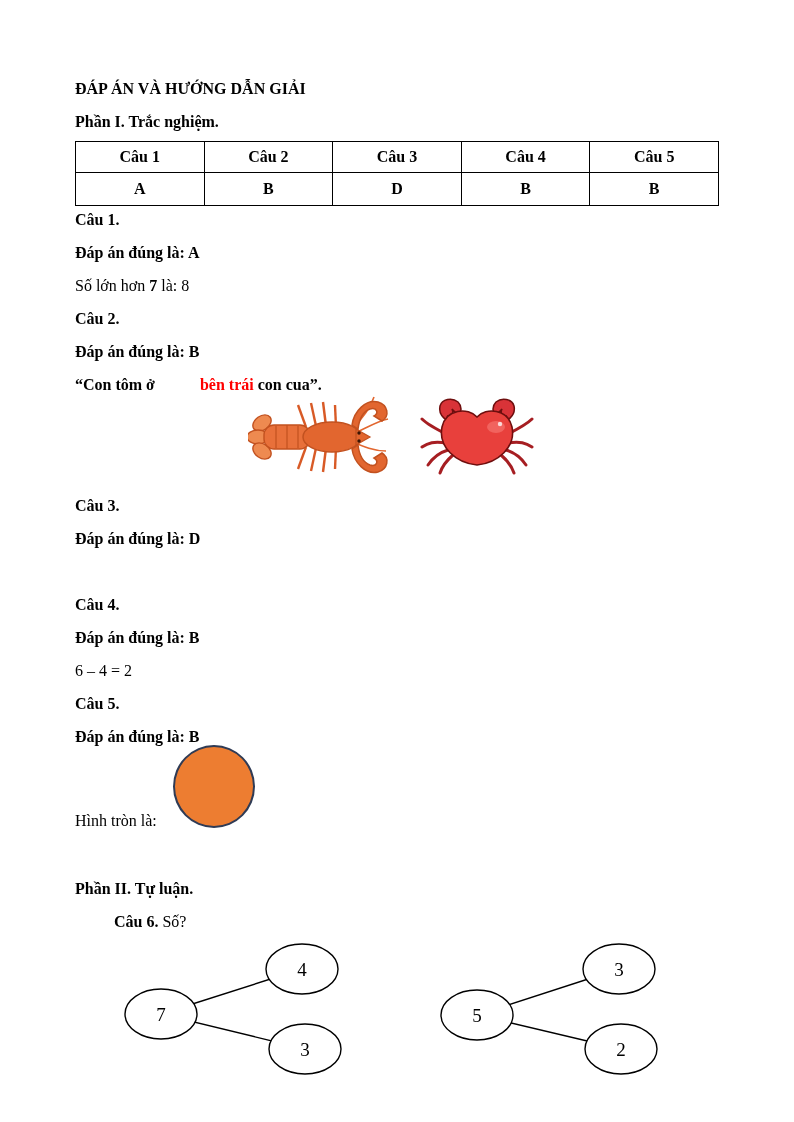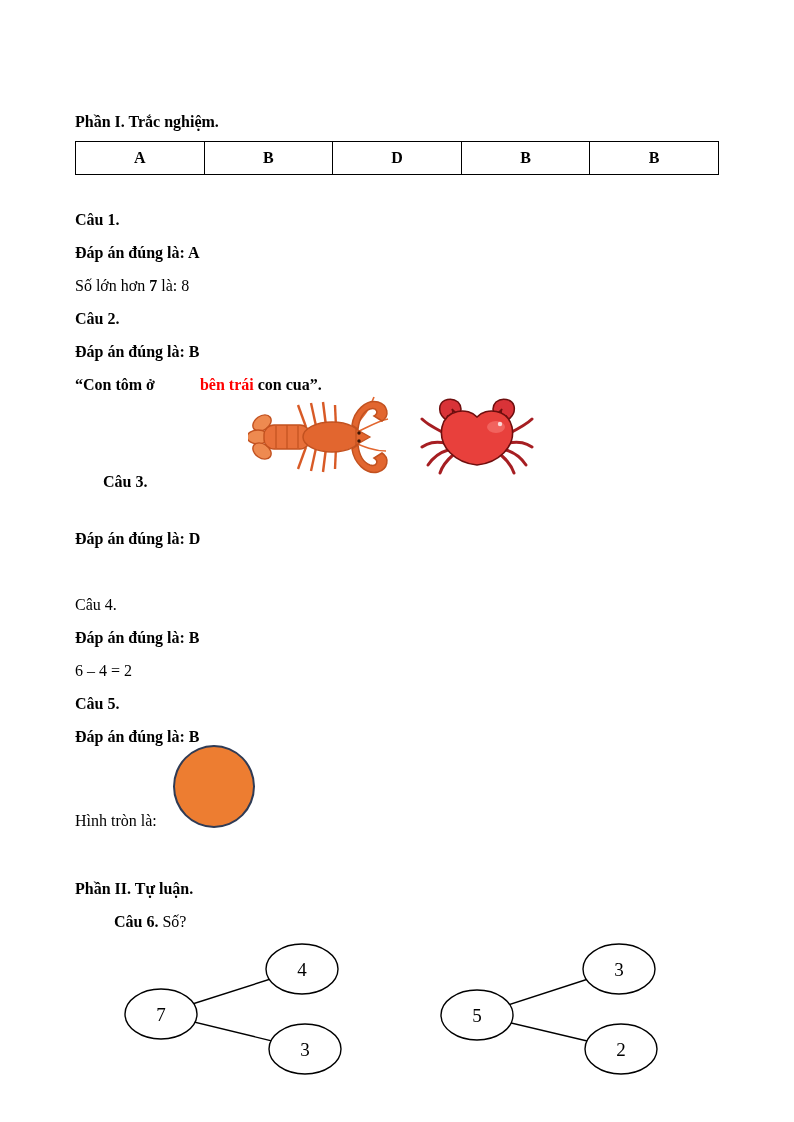--- a/index.html
+++ b/index.html
@@ -30,24 +30,24 @@
   }
   table.answers tr.hdr td { height:31px; }
   table.answers tr.val td { height:33px; }
 
   .t-q1l { top:209px; font-weight:bold; }
   .t-q1a { top:242px; font-weight:bold; }
   .t-q1e { top:275px; }
   .t-q2l { top:308px; font-weight:bold; }
   .t-q2a { top:341px; font-weight:bold; }
   .t-q2s { top:374px; font-weight:bold; }
-  .t-q3l { top:471px; font-weight:bold;margin-left:28px; }
+  .t-q3l { top:495px; font-weight:bold; }
   .t-q3a { top:528px; font-weight:bold; }
   .t-q3e { top:561px; }
-  .t-q4l { top:594px; font-weight:normal; }
+  .t-q4l { top:594px; font-weight:bold; }
   .t-q4a { top:627px; font-weight:bold; }
   .t-q4e { top:660px; }
   .t-q5l { top:693px; font-weight:bold;text-align:right; }
   .t-q5a { top:726px; font-weight:bold; }
   .t-q5c { top:810px; }
   .p2-heading { top:878px; font-weight:bold; }
   .t-q6  { top:911px;margin-left:39px; }
 
   .lobster-wrap { position:absolute; left:248px; top:391px; }
   .crab-wrap    { position:absolute; left:420px; top:397px; }
@@ -61,24 +61,32 @@
   .bonds { position:absolute; left:0; top:937px; }
   .bonds ellipse { fill:#ffffff; stroke:#000; stroke-width:1.4; }
   .bonds line    { stroke:#000; stroke-width:1.4; }
   .bonds text    { font-family:"Liberation Serif","DejaVu Serif",serif; font-size:19px; fill:#000; }
 </style>
 </head>
 <body>
 
 <div class="page">
 
+  <div class="line doc-title">ĐÁP ÁN VÀ HƯỚNG DẪN GIẢI</div>
   <div class="line p1-heading">Phần I. Trắc nghiệm.</div>
 
   <table class="answers">
     <tbody>
+        <tr class="hdr">
+      <td>Câu 1</td>
+      <td>Câu 2</td>
+      <td>Câu 3</td>
+      <td>Câu 4</td>
+      <td>Câu 5</td>
+    </tr>
     <tr class="val">
       <td>A</td>
       <td>B</td>
       <td>D</td>
       <td>B</td>
       <td>B</td>
     </tr>
   </tbody>
     </table>
 

